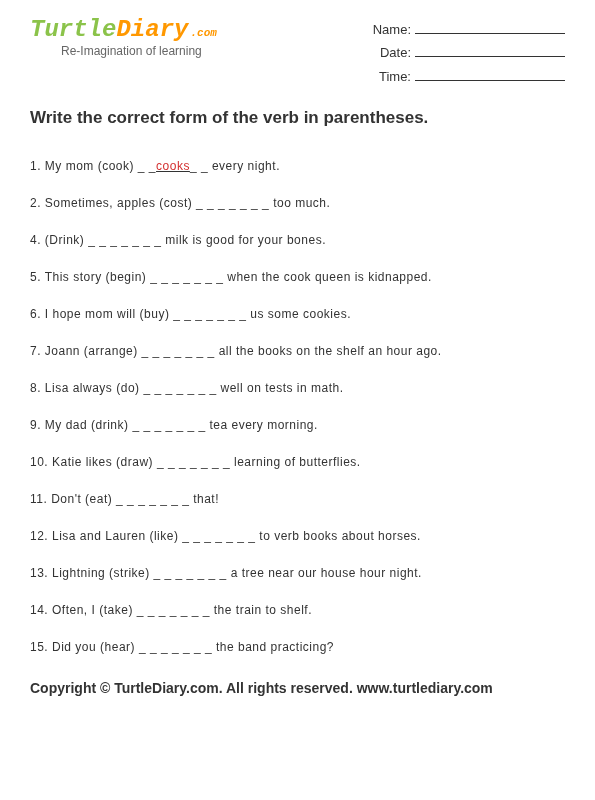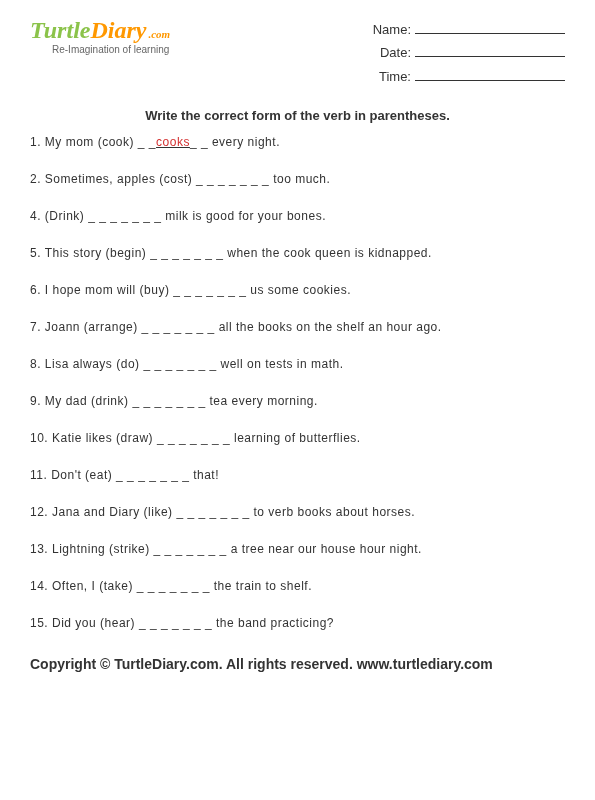--- a/index.html
+++ b/index.html
@@ -19,66 +19,65 @@
     .header {
       display: flex;
       justify-content: space-between;
       margin-bottom: 20px;
     }
     .logo-area {
       display: flex;
       flex-direction: column;
     }
     .logo {
-      font-family: Liberation Serif, serif;
+      font-family: Liberation Mono, monospace;
       font-size: 24px;
       font-weight: bold;
       font-style: italic;
       line-height: 1;
     }
     .logo-turtle {
       color: #8BC34A;
     }
     .logo-diary {
       color: #FF9800;
     }
     .logo-dotcom {
       color: #FF9800;
       font-size: 11px;
       font-style: italic;
       font-weight: bold;
       margin-left: 2px;
     }
     .tagline {
-      font-size: 10px;
+      font-size: 12px;
       color: #666;
       margin-top: 2px;
-      margin-left: 22px;
+      margin-left: 31px;
     }
     .info-fields {
       text-align: right;
       font-size: 13px;
       color: #333;
       line-height: 1.8;
     }
     .info-line {
       white-space: nowrap;
     }
     .field-line {
       display: inline-block;
       border-bottom: 1px solid #333;
       width: 150px;
       margin-left: 4px;
     }
     .instructions {
       font-weight: bold;
-      font-size: 13px;
-      margin-bottom: 12px;
+      font-size: 17px;
+      margin-bottom: 31px;
       margin-top: 10px;
-      text-align: center;
     }
     .questions {
       letter-spacing: 0.5px;
     }
     .question {
       margin-bottom: 23px;
       font-size: 12px;
       color: #333;
     }
     .example-answer {
@@ -117,19 +116,19 @@
     <div class="question"><span>1. </span><span>My mom (cook) </span><span>_ _</span><span class="example-answer">cooks</span><span>_ _</span><span> every night.</span></div>
     <div class="question"><span>2. </span><span>Sometimes, apples (cost) </span><span>_ _ _ _ _ _ _</span><span> too much.</span></div>
     <div class="question"><span>4. </span><span>(Drink) </span><span>_ _ _ _ _ _ _</span><span> milk is good for your bones.</span></div>
     <div class="question"><span>5. </span><span>This story (begin) </span><span>_ _ _ _ _ _ _</span><span> when the cook queen is kidnapped.</span></div>
     <div class="question"><span>6. </span><span>I hope mom will (buy) </span><span>_ _ _ _ _ _ _</span><span> us some cookies.</span></div>
     <div class="question"><span>7. </span><span>Joann (arrange) </span><span>_ _ _ _ _ _ _</span><span> all the books on the shelf an hour ago.</span></div>
     <div class="question"><span>8. </span><span>Lisa always (do) </span><span>_ _ _ _ _ _ _</span><span> well on tests in math.</span></div>
     <div class="question"><span>9. </span><span>My dad (drink) </span><span>_ _ _ _ _ _ _</span><span> tea every morning.</span></div>
     <div class="question"><span>10. </span><span>Katie likes (draw) </span><span>_ _ _ _ _ _ _</span><span> learning of butterflies.</span></div>
     <div class="question"><span>11. </span><span>Don't (eat) </span><span>_ _ _ _ _ _ _</span><span> that!</span></div>
-    <div class="question"><span>12. </span><span>Jana and Diary (like) </span><span>_ _ _ _ _ _ _</span><span> to verb books about horses.</span></div>
+    <div class="question"><span>12. </span><span>Lisa and Lauren (like) </span><span>_ _ _ _ _ _ _</span><span> to verb books about horses.</span></div>
     <div class="question"><span>13. </span><span>Lightning (strike) </span><span>_ _ _ _ _ _ _</span><span> a tree near our house hour night.</span></div>
     <div class="question"><span>14. </span><span>Often, I (take) </span><span>_ _ _ _ _ _ _</span><span> the train to shelf.</span></div>
     <div class="question"><span>15. </span><span>Did you (hear) </span><span>_ _ _ _ _ _ _</span><span> the band practicing?</span></div>
   </div>
 
 <div class="footer">Copyright © TurtleDiary.com. All rights reserved. www.turtlediary.com</div>
 
 </body></html>

